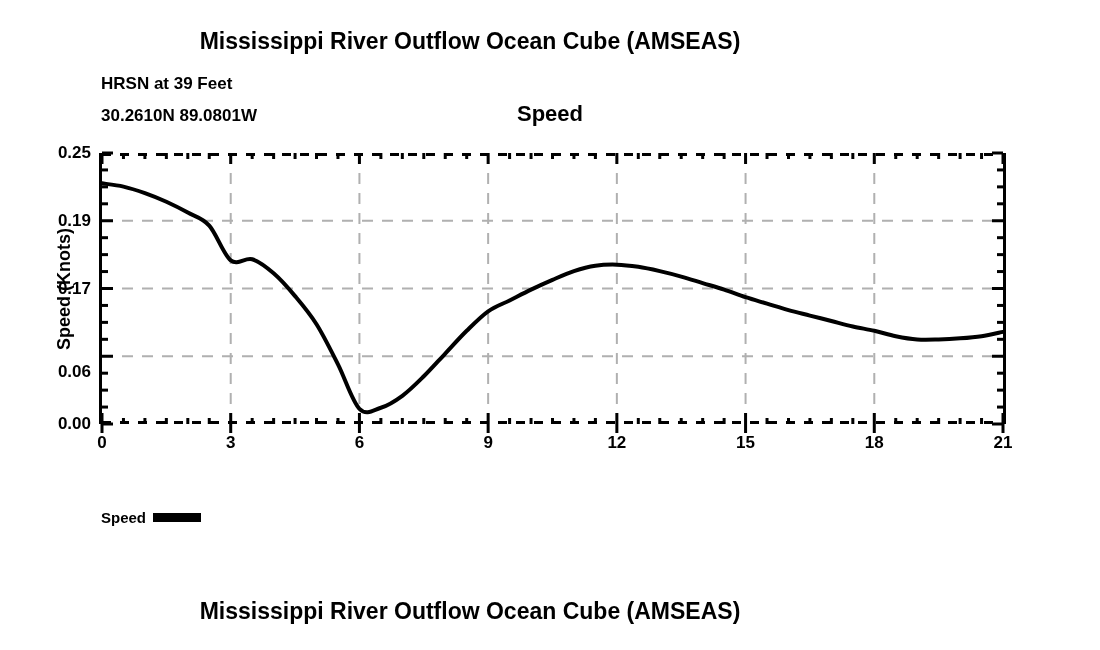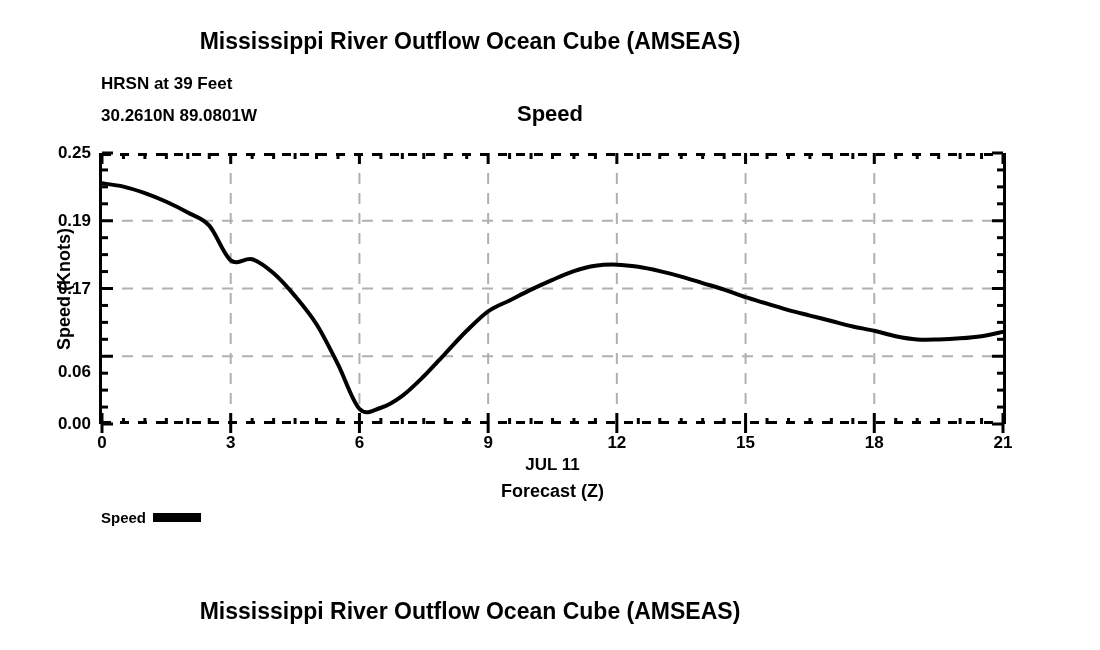--- a/index.html
+++ b/index.html
@@ -302,22 +302,20 @@
         <div class="xtick-label" style="left: 0px;">0</div>
         <div class="xtick-label" style="left: 128.714px;">3</div>
         <div class="xtick-label" style="left: 257.429px;">6</div>
         <div class="xtick-label" style="left: 386.143px;">9</div>
         <div class="xtick-label" style="left: 514.857px;">12</div>
         <div class="xtick-label" style="left: 643.571px;">15</div>
         <div class="xtick-label" style="left: 772.286px;">18</div>
         <div class="xtick-label" style="left: 901px;">21</div>
       </div>
 
-    <div class="xcaption" id="xcap-day">JUL 11</div>
-    <div class="xcaption" id="xcap-axis">Forecast (Z)</div>
   </div>
 
   <div id="legend">
     <span id="legend-label">Speed</span>
     <span id="legend-swatch"></span>
   </div>
 
   <div class="title-main" id="title-bottom">Mississippi River Outflow Ocean Cube (AMSEAS)</div>
 
 </div>

